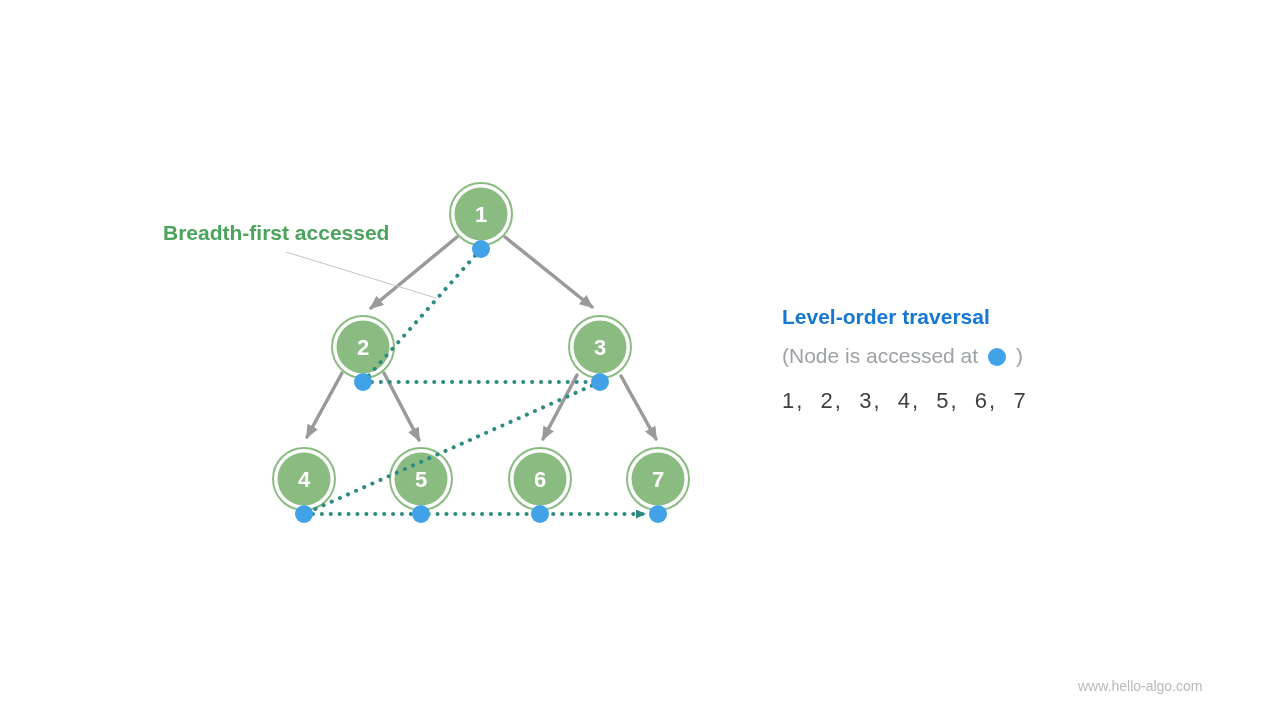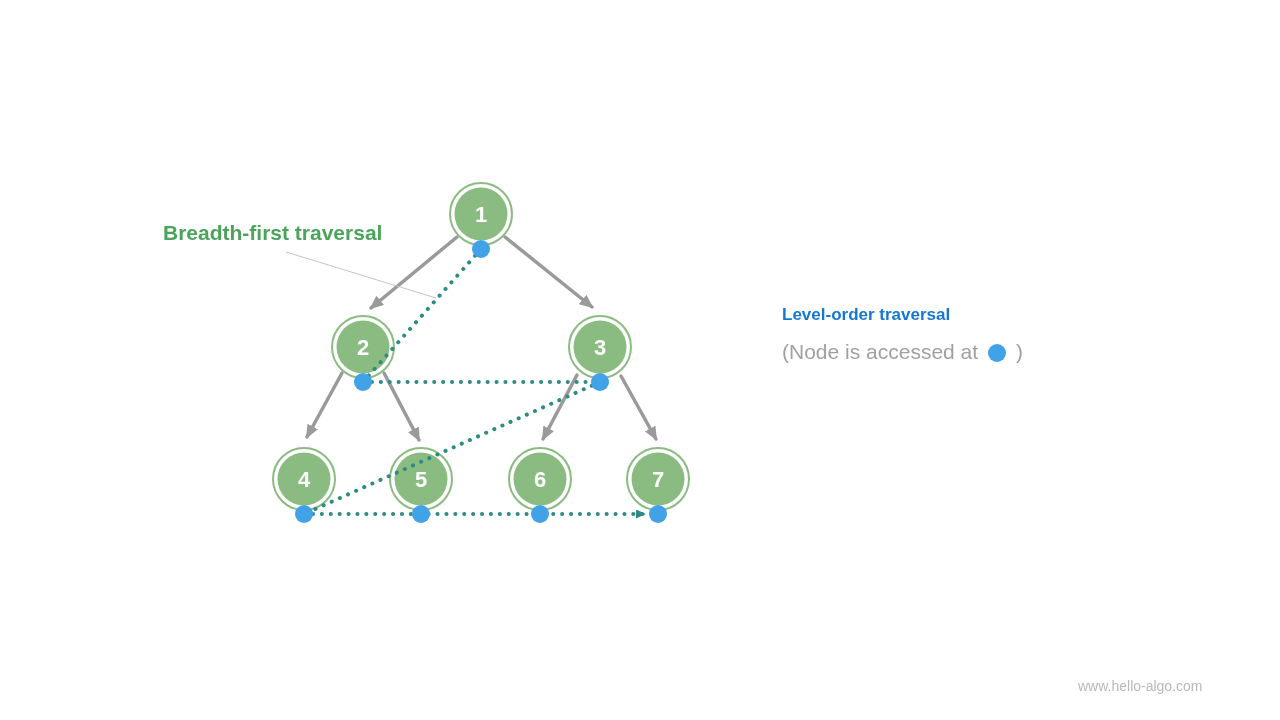--- a/index.html
+++ b/index.html
@@ -13,21 +13,21 @@
   }
   .stage{position:relative;width:1280px;height:720px;background:#ffffff;}
   svg.tree{position:absolute;left:0;top:0;}
   .breadth-label{
     position:absolute;left:163px;top:221px;
     font-size:21px;font-weight:700;color:var(--c-breadth);
     white-space:nowrap;
   }
   .legend{position:absolute;left:782px;top:305px;}
   .legend-title{
-    font-size:17px;font-weight:700;color:var(--c-title);white-space:nowrap;
+    font-size:21px;font-weight:700;color:var(--c-title);white-space:nowrap;
   }
   .legend-note{
     margin-top:15px;font-size:21px;color:var(--c-note);
     display:flex;align-items:center;white-space:pre;
   }
   .inline-dot{
     width:18px;height:18px;border-radius:50%;
     background:var(--c-dot);display:inline-block;margin:2px 10px 0 10px;
   }
   .legend-seq{
@@ -98,26 +98,27 @@
         <circle cx="481" cy="249" r="9" fill="#41a2e8"></circle>
         <circle cx="363" cy="382" r="9" fill="#41a2e8"></circle>
         <circle cx="600" cy="382" r="9" fill="#41a2e8"></circle>
         <circle cx="304" cy="514" r="9" fill="#41a2e8"></circle>
         <circle cx="421" cy="514" r="9" fill="#41a2e8"></circle>
         <circle cx="540" cy="514" r="9" fill="#41a2e8"></circle>
         <circle cx="658" cy="514" r="9" fill="#41a2e8"></circle>
       </g>
     </svg>
 
-  <div class="breadth-label">Breadth-first traversal</div>
+  <div class="breadth-label">Breadth-first accessed</div>
 
   <div class="legend">
     <div class="legend-title">Level-order traversal</div>
     <div class="legend-note">
       <span>(Node is accessed at</span>
       <span class="inline-dot"></span>
       <span>)</span>
     </div>
+    <div class="legend-seq">1,  2,  3,  4,  5,  6,  7</div>
   </div>
 
   <div class="watermark">www.hello-algo.com</div>
 
 </div>
 
 </body></html>

